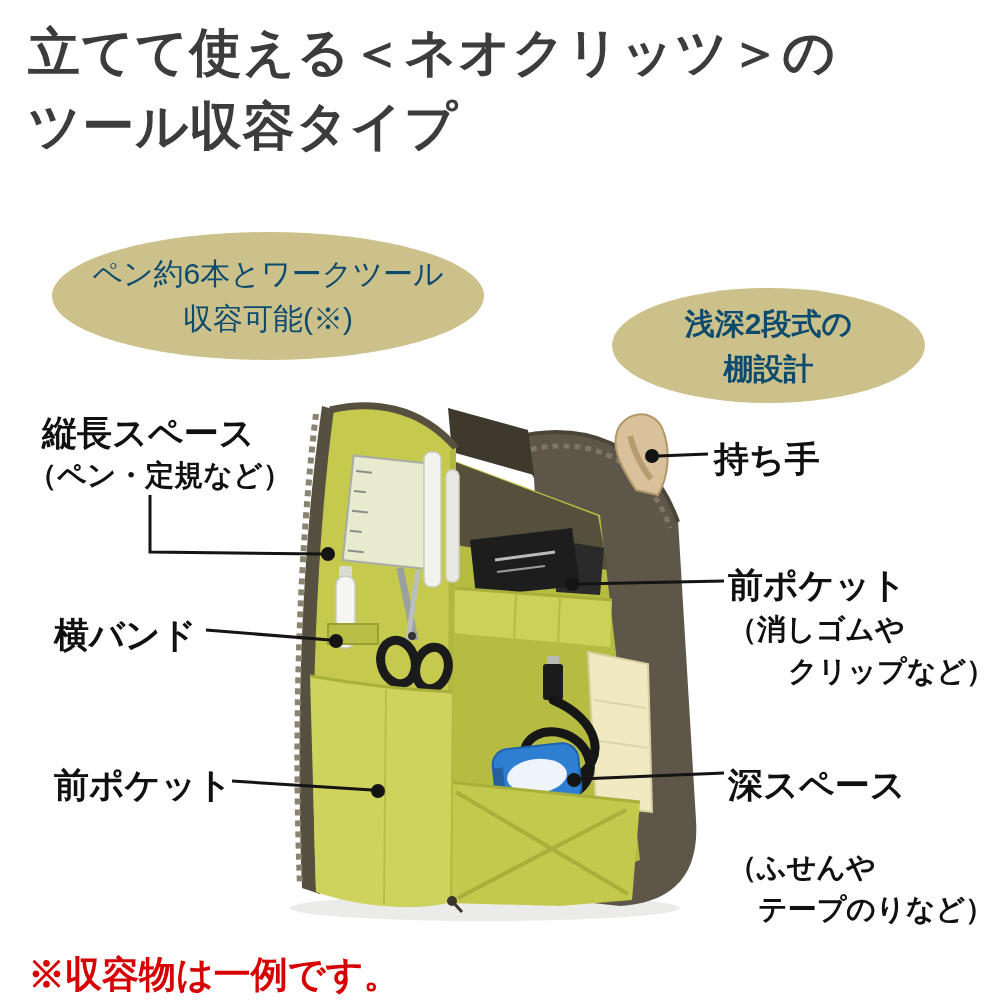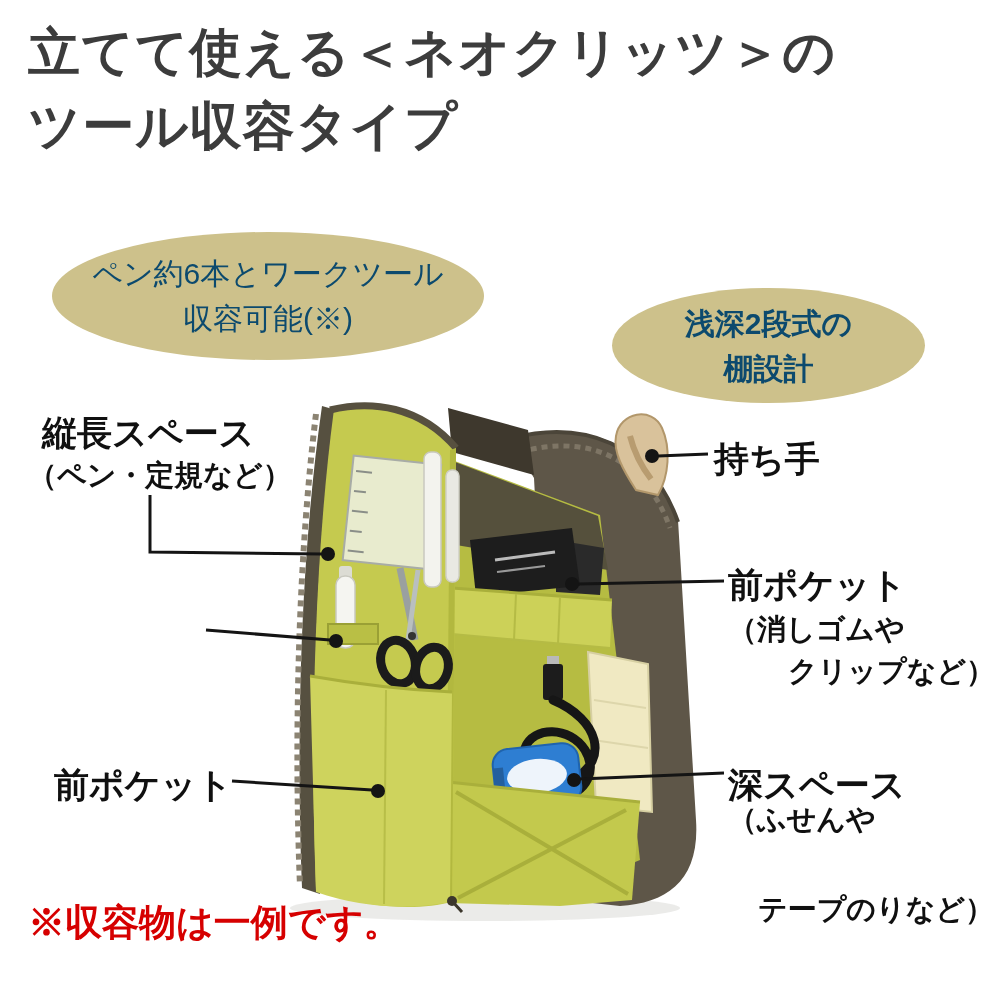--- a/index.html
+++ b/index.html
@@ -20,21 +20,21 @@
     display:flex; flex-direction:column; justify-content:center; align-items:center;
     color:#0c4a6e; font-weight:500; text-align:center;
   }
   .bubble-left  { left:52px;  top:232px; width:432px; height:128px; font-size:30px; line-height:1.5; }
   .bubble-right { left:612px; top:288px; width:313px; height:115px; font-size:30px; line-height:1.5;font-weight:bold; }
 
   .lbl-main { position:absolute; font-size:35px; font-weight:800; color:#101010; white-space:nowrap; }
   .lbl-sub  { position:absolute; font-size:29px; font-weight:600; color:#101010; white-space:nowrap; }
 
   .fn { position:absolute; left:28px; font-weight:800; color:#d60000; white-space:nowrap; }
-  .fn1 { top:898px; font-size:37px; }
+  .fn1 { top:950px; font-size:37px; }
   .fn2 { top:946px; font-size:35px; }
 </style>
 </head>
 <body>
 
 <div class="page">
 
   <svg class="art" viewBox="0 0 1001 1001" aria-hidden="true">
 
     <g>
@@ -177,28 +177,29 @@
     <div>収容可能(※)</div>
   </div>
   <div class="bubble bubble-right">
     <div>浅深2段式の</div>
     <div>棚設計</div>
   </div>
 
   <div class="lbl-main" style="left:42px; top:410px;">縦長スペース</div>
   <div class="lbl-sub" style="left:28px; top:456px;">（ペン・定規など）</div>
 
+  <div class="lbl-main" style="left:54px; top:612px;">横バンド</div>
 
   <div class="lbl-main" style="left:54px; top:762px;">前ポケット</div>
 
   <div class="lbl-main" style="left:714px; top:436px;">持ち手</div>
 
   <div class="lbl-main" style="left:728px; top:562px;">前ポケット</div>
   <div class="lbl-sub" style="left:728px; top:610px;">（消しゴムや</div>
   <div class="lbl-sub" style="left:788px; top:652px;">クリップなど）</div>
 
   <div class="lbl-main" style="left:728px; top:754px;margin-top:8px;">深スペース</div>
-  <div class="lbl-sub" style="left:728px; top:800px;">（ふせんや</div>
+  <div class="lbl-sub" style="left:728px; top:848px;">（ふせんや</div>
   <div class="lbl-sub" style="left:758px; top:842px;margin-top:48px;">テープのりなど）</div>
 
   <div class="fn fn1">※収容物は一例です。</div>
 
 </div>
 
 </body></html>

